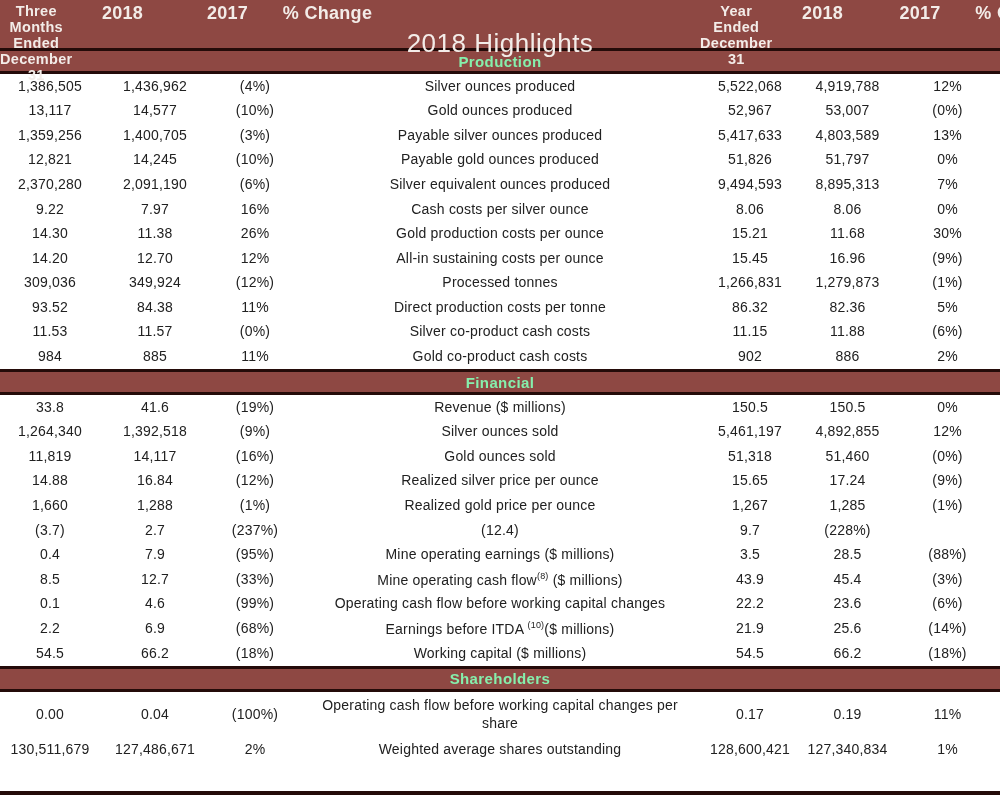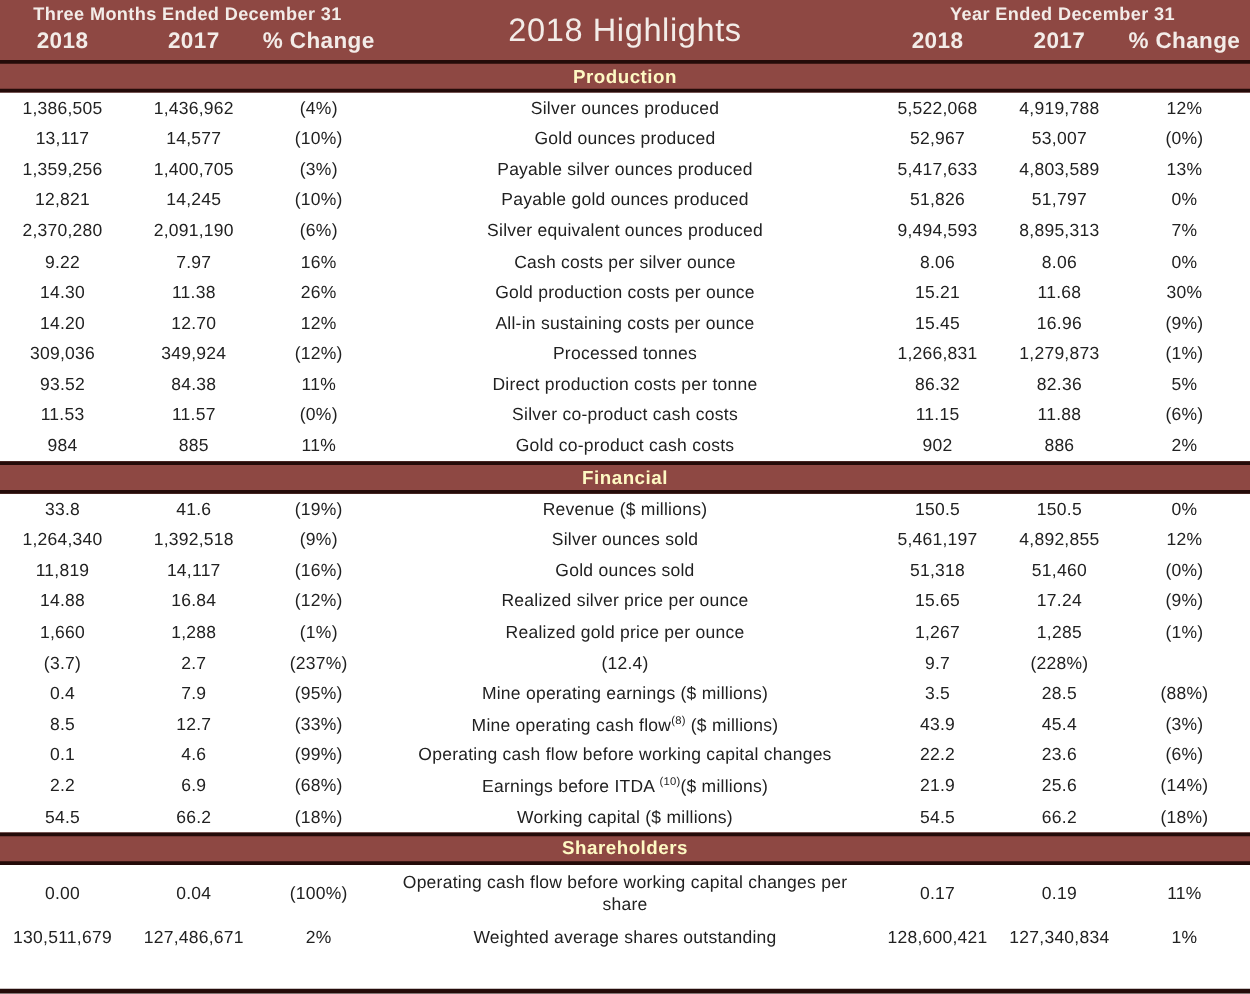--- a/index.html
+++ b/index.html
@@ -9,33 +9,33 @@
     width: 1000px; height: 795px; margin: 0 auto; background: #ffffff;
     overflow: hidden; position: relative;
     border-bottom: 4px solid #240b09;
   }
   
   .topbar {
     display: grid; grid-template-columns: 300px 400px 300px;
     background: #8e4843; color: #f3ece8; height: 48px;
     letter-spacing: 0.3px;
   }
-  .h-side { display: flex; flex-direction: column; justify-content: space-evenly; padding: 3px 0 4px; }
+  .h-side { display: flex; flex-direction: row; justify-content: space-evenly; padding: 3px 0 4px; }
   .h-period { text-align: center; font-weight: bold; font-size: 14.5px; }
   .h-cols { display: grid; font-weight: bold; font-size: 18px; }
   .h-cols-left  { grid-template-columns: 100px 110px 90px; }
   .h-cols-right { grid-template-columns: 100px 95px 105px; }
   .h-col { text-align: center; }
   .h-title {
     font-size: 26px; font-weight: normal; text-align: center; align-self: center;
     letter-spacing: 0.5px;
   }
   
   .secbar {
-    height: 26px; background: #8e4843; color: #fef9c3;
+    height: 26px; background: #8e4843; color: #86efac;
     border-top: 3px solid #240b09; border-bottom: 3px solid #240b09;
     display: flex; align-items: center; justify-content: center;
     font-weight: bold; font-size: 15px; letter-spacing: 0.4px;
   }
   
   .row {
     display: grid; grid-template-columns: 100px 110px 90px 400px 100px 95px 105px;
     height: 24.6px; align-items: center;
   }
   .row.tall { height: 46px; }

